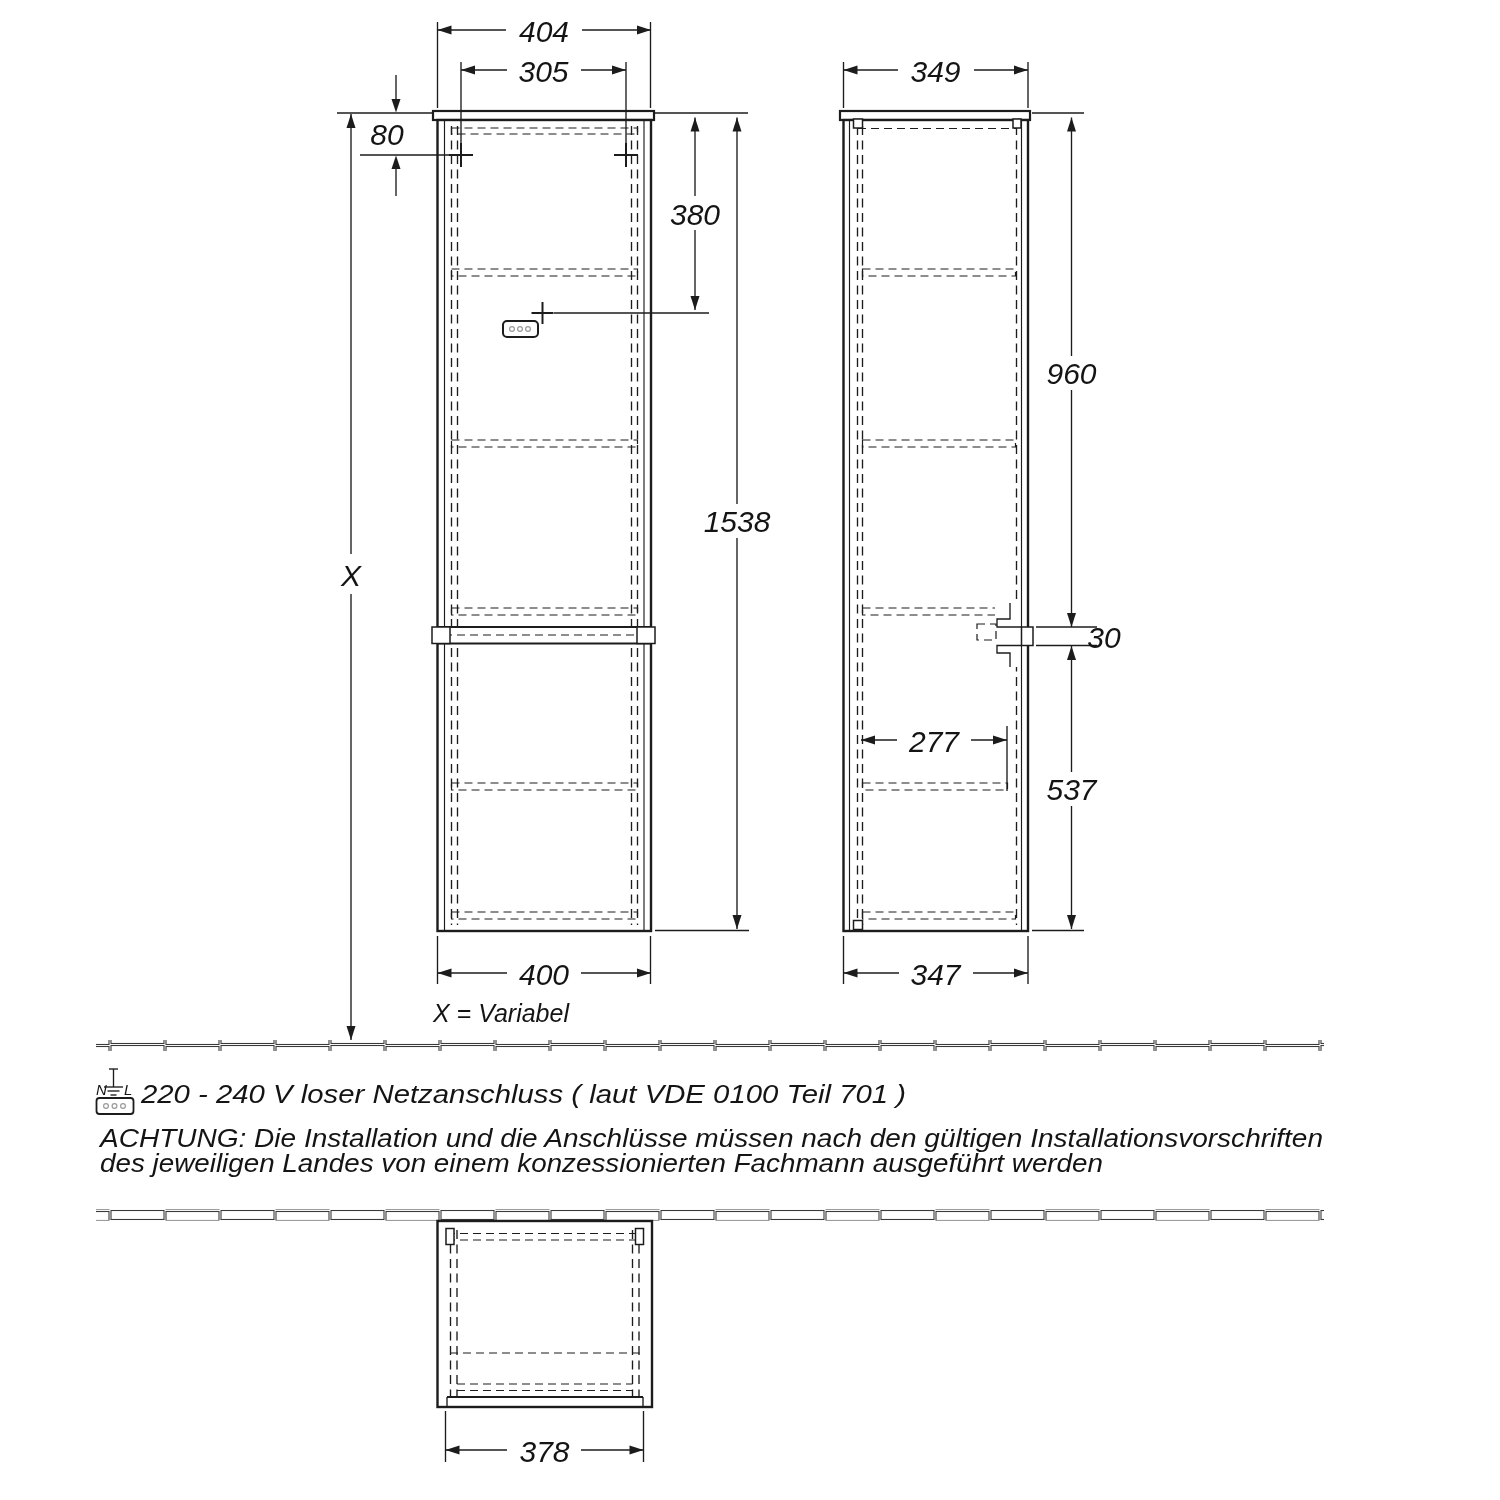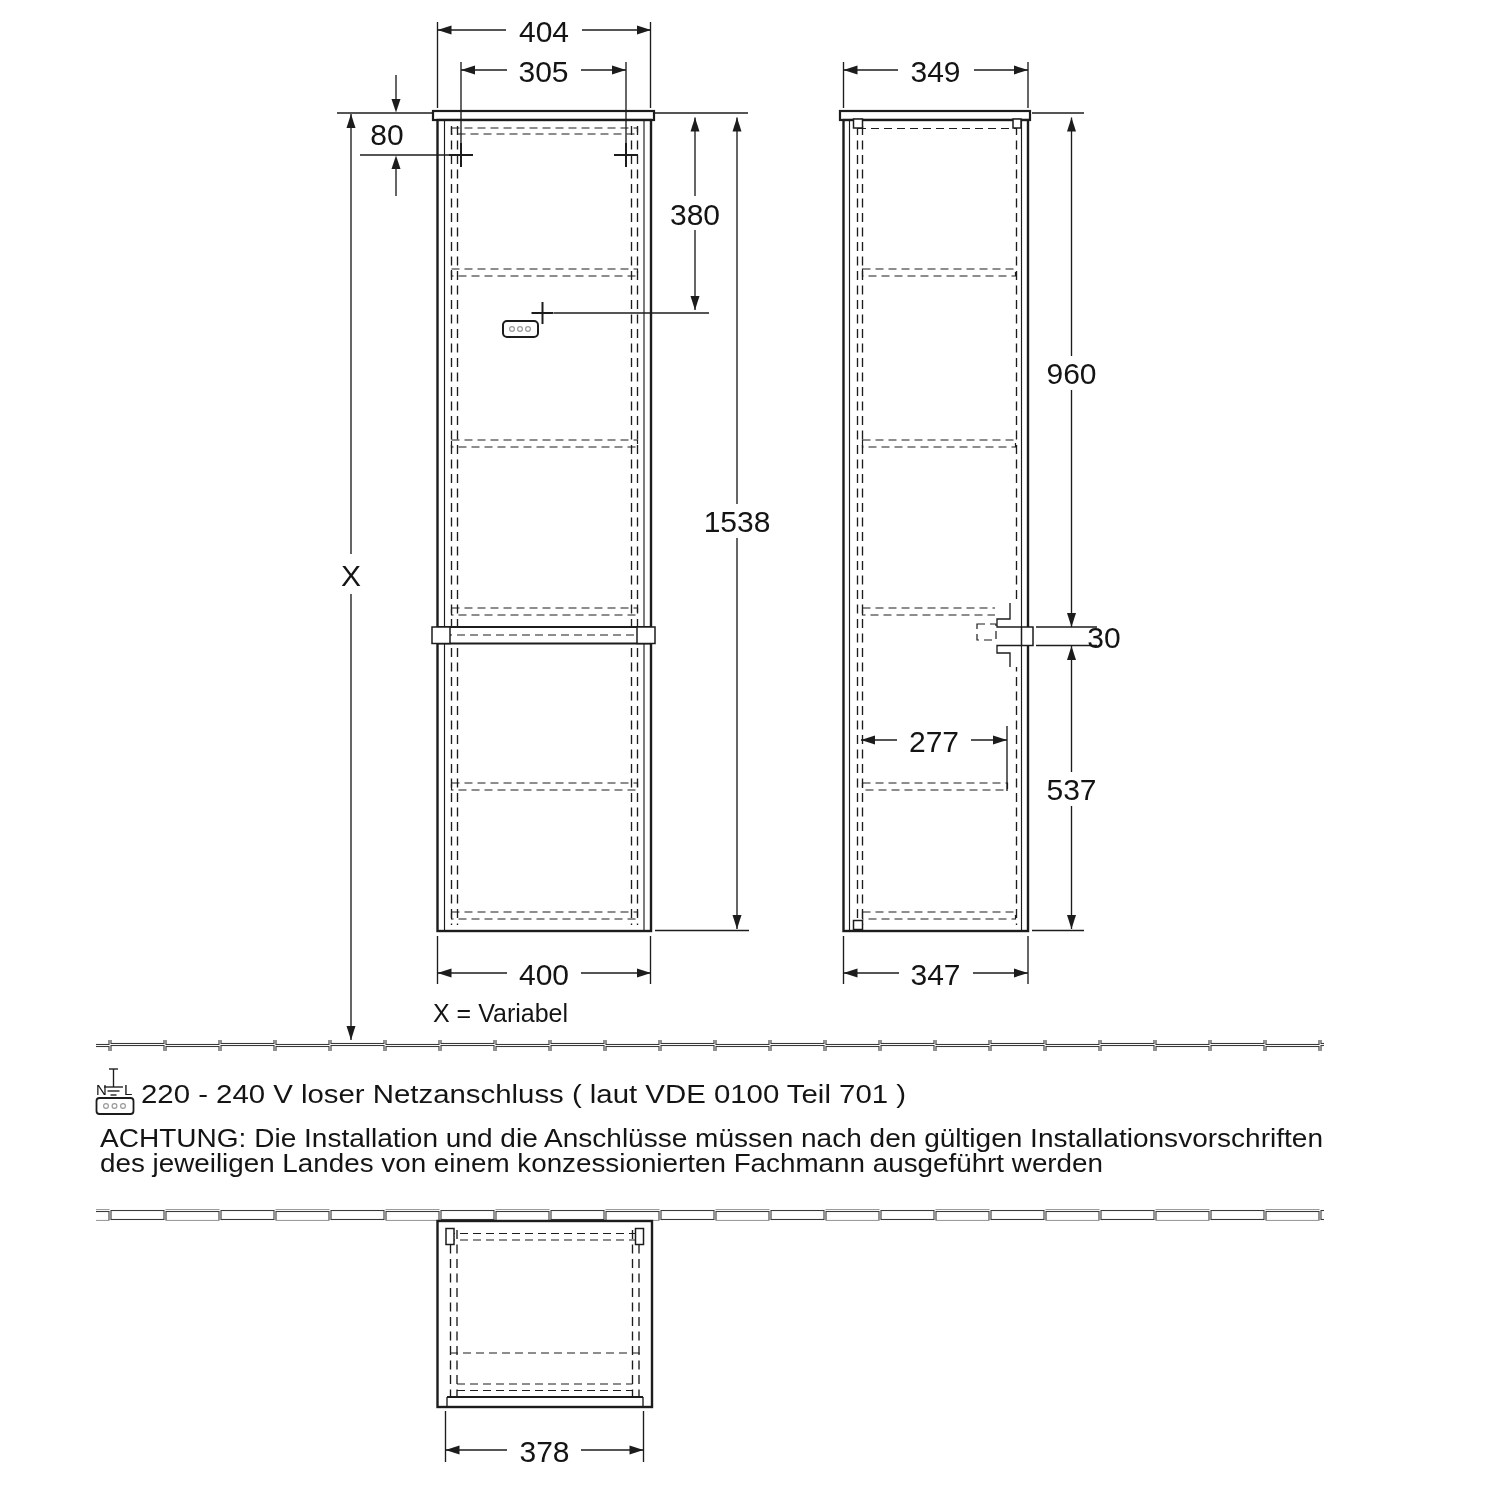--- a/index.html
+++ b/index.html
@@ -1,17 +1,17 @@
 <!DOCTYPE html>
 <html><head>
 <meta charset="utf-8">
 <style>
   html,body{margin:0;padding:0;background:#fff;}
   .stage{position:relative;width:1500px;height:1500px;background:#ffffff;overflow:hidden;
-         font-family:"Liberation Sans",sans-serif;}
+         font-family:"Liberation Sans",sans-serif;font-style:italic;}
   svg{position:absolute;left:0;top:0;}
   
   .o  {stroke:#1c1c1c;stroke-width:2.4;fill:#ffffff;}   
   .o2 {stroke:#1c1c1c;stroke-width:2.2;fill:#ffffff;}
   .l  {stroke:#1c1c1c;stroke-width:1.35;fill:none;}     
   .l2 {stroke:#1c1c1c;stroke-width:2;fill:none;}        
   .i  {stroke:#1c1c1c;stroke-width:1.15;fill:none;}     
   .d  {stroke:#1c1c1c;stroke-width:1.35;fill:none;stroke-dasharray:9 5.5;} 
   .dd {stroke:#1c1c1c;stroke-width:1.2;fill:none;stroke-dasharray:8 5;}
   .a  {fill:#1c1c1c;stroke:none;}                       

